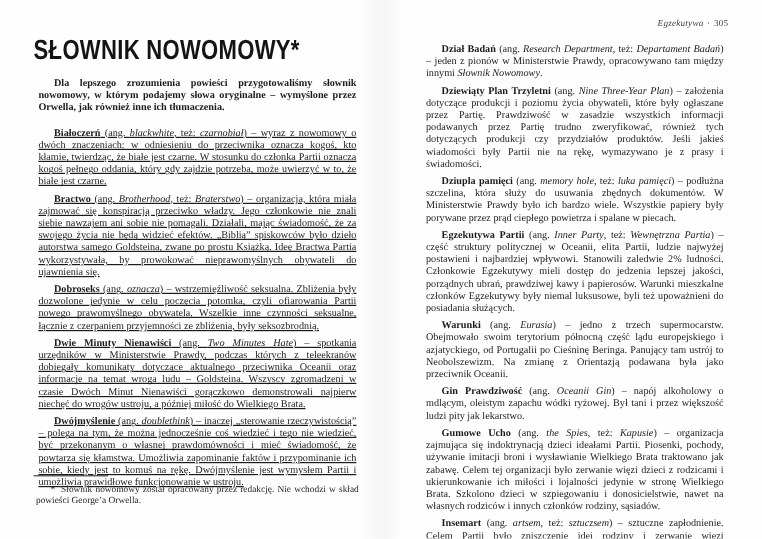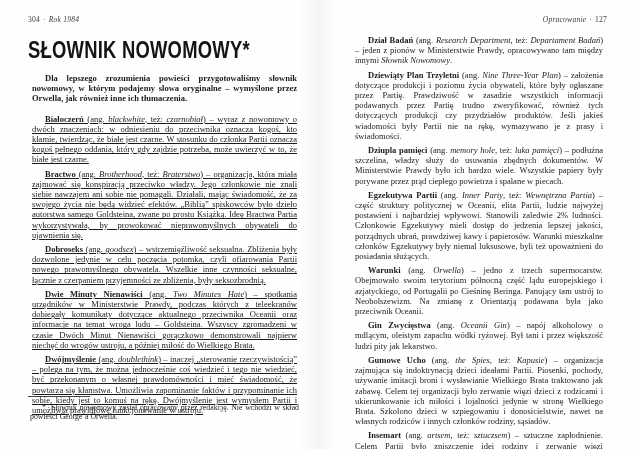--- a/index.html
+++ b/index.html
@@ -85,51 +85,48 @@
   }
   .fn-marker { margin-right: 5px; }
 </style>
 </head>
 <body>
 
 <div class="spread">
   <div class="gutter"></div>
 
   <div class="page left">
-    <div class="running-header left-h">
-      <span>304</span><span class="sep">·</span><span class="chap">Rok 1984</span>
-    </div>
 
     <h1 class="title">SŁOWNIK NOWOMOWY*</h1>
 
     <p class="intro entry">Dla lepszego zrozumienia powieści przygotowaliśmy słownik nowomowy, w którym podajemy słowa oryginalne – wymyślone przez Orwella, jak również inne ich tłumaczenia.</p>
 
     <div class="entries left-list">
         <p class="entry"><strong>Białoczerń</strong><span> (ang. </span><em>blackwhite</em><span>, też: </span><em>czarnobiał</em><span>) – wyraz z nowomowy o dwóch znaczeniach: w odniesieniu do przeciwnika oznacza kogoś, kto kłamie, twierdząc, że białe jest czarne. W stosunku do członka Partii oznacza kogoś pełnego oddania, który gdy zajdzie potrzeba, może uwierzyć w to, że białe jest czarne.</span></p>
         <p class="entry"><strong>Bractwo</strong><span> (ang. </span><em>Brotherhood</em><span>, też: </span><em>Braterstwo</em><span>) – organizacja, która miała zajmować się konspiracją przeciwko władzy. Jego członkowie nie znali siebie nawzajem ani sobie nie pomagali. Działali, mając świadomość, że za swojego życia nie będą widzieć efektów. „Biblią” spiskowców było dzieło autorstwa samego Goldsteina, zwane po prostu Książką. Ideę Bractwa Partia wykorzystywała, by prowokować nieprawomyślnych obywateli do ujawnienia się.</span></p>
-        <p class="entry"><strong>Dobroseks</strong><span> (ang. </span><em>goodsex</em><span>) – wstrzemięźliwość seksualna. Zbliżenia były dozwolone jedynie w celu poczęcia potomka, czyli ofiarowania Partii nowego prawomyślnego obywatela. Wszelkie inne czynności seksualne, łącznie z czerpaniem przyjemności ze zbliżenia, były seksozbrodnią.</span></p>
+        <p class="entry"><strong>Dobroseks</strong><span> (ang. </span><em>oznacza</em><span>) – wstrzemięźliwość seksualna. Zbliżenia były dozwolone jedynie w celu poczęcia potomka, czyli ofiarowania Partii nowego prawomyślnego obywatela. Wszelkie inne czynności seksualne, łącznie z czerpaniem przyjemności ze zbliżenia, były seksozbrodnią.</span></p>
         <p class="entry"><strong>Dwie Minuty Nienawiści</strong><span> (ang. </span><em>Two Minutes Hate</em><span>) – spotkania urzędników w Ministerstwie Prawdy, podczas których z teleekranów dobiegały komunikaty dotyczące aktualnego przeciwnika Oceanii oraz informacje na temat wroga ludu – Goldsteina. Wszyscy zgromadzeni w czasie Dwóch Minut Nienawiści gorączkowo demonstrowali najpierw niechęć do wrogów ustroju, a później miłość do Wielkiego Brata.</span></p>
         <p class="entry"><strong>Dwójmyślenie</strong><span> (ang. </span><em>doublethink</em><span>) – inaczej „sterowanie rzeczywistością” – polega na tym, że można jednocześnie coś wiedzieć i tego nie wiedzieć, być przekonanym o własnej prawdomówności i mieć świadomość, że powtarza się kłamstwa. Umożliwia zapominanie faktów i przypominanie ich sobie, kiedy jest to komuś na rękę. Dwójmyślenie jest wymysłem Partii i umożliwia prawidłowe funkcjonowanie w ustroju.</span></p>
       </div>
 
     <div class="footnote">
       <div class="footnote-rule"></div>
       <p class="fn-text"><span class="fn-marker">*</span><span>Słownik nowomowy został opracowany przez redakcję. Nie wchodzi w skład powieści George’a Orwella.</span></p>
     </div>
   </div>
 
   <div class="page right">
     <div class="running-header right-h">
-      <span class="chap">Opracowanie</span><span class="sep">·</span><span>127</span>
+      <span class="chap">Egzekutywa</span><span class="sep">·</span><span>305</span>
     </div>
 
     <div class="entries right-list">
         <p class="entry"><strong>Dział Badań</strong><span> (ang. </span><em>Research Department</em><span>, też: </span><em>Departament Badań</em><span>) – jeden z pionów w Ministerstwie Prawdy, opracowywano tam między innymi </span><em>Słownik Nowomowy</em><span>.</span></p>
         <p class="entry"><strong>Dziewiąty Plan Trzyletni</strong><span> (ang. </span><em>Nine Three-Year Plan</em><span>) – założenia dotyczące produkcji i poziomu życia obywateli, które były ogłaszane przez Partię. Prawdziwość w zasadzie wszystkich informacji podawanych przez Partię trudno zweryfikować, również tych dotyczących produkcji czy przydziałów produktów. Jeśli jakieś wiadomości były Partii nie na rękę, wymazywano je z prasy i świadomości.</span></p>
-        <p class="entry"><strong>Dziupla pamięci</strong><span> (ang. </span><em>memory hole</em><span>, też: </span><em>luka pamięci</em><span>) – podłużna szczelina, władzy służy do usuwania zbędnych dokumentów. W Ministerstwie Prawdy było ich bardzo wiele. Wszystkie papiery były porywane przez prąd ciepłego powietrza i spalane w piecach.</span></p>
+        <p class="entry"><strong>Dziupla pamięci</strong><span> (ang. </span><em>memory hole</em><span>, też: </span><em>luka pamięci</em><span>) – podłużna szczelina, która służy do usuwania zbędnych dokumentów. W Ministerstwie Prawdy było ich bardzo wiele. Wszystkie papiery były porywane przez prąd ciepłego powietrza i spalane w piecach.</span></p>
         <p class="entry"><strong>Egzekutywa Partii</strong><span> (ang. </span><em>Inner Party</em><span>, też: </span><em>Wewnętrzna Partia</em><span>) – część struktury politycznej w Oceanii, elita Partii, ludzie najwyżej postawieni i najbardziej wpływowi. Stanowili zaledwie 2% ludności. Członkowie Egzekutywy mieli dostęp do jedzenia lepszej jakości, porządnych ubrań, prawdziwej kawy i papierosów. Warunki mieszkalne członków Egzekutywy były niemal luksusowe, byli też upoważnieni do posiadania służących.</span></p>
-        <p class="entry"><strong>Warunki</strong><span> (ang. </span><em>Orwella</em><span>) – jedno z trzech supermocarstw. Obejmowało swoim terytorium północną część lądu europejskiego i azjatyckiego, od Portugalii po Cieśninę Beringa. Panujący tam ustrój to Neobolszewizm. Na zmianę z Orientazją podawana była jako przeciwnik Oceanii.</span></p>
-        <p class="entry"><strong>Gin Zwycięstwa</strong><span> (ang. </span><em>Oceanii Gin</em><span>) – napój alkoholowy o mdlącym, oleistym zapachu wódki ryżowej. Był tani i przez większość ludzi pity jak lekarstwo.</span></p>
+        <p class="entry"><strong>Warunki</strong><span> (ang. </span><em>Eurasia</em><span>) – jedno z trzech supermocarstw. Obejmowało swoim terytorium północną część lądu europejskiego i azjatyckiego, od Portugalii po Cieśninę Beringa. Panujący tam ustrój to Neobolszewizm. Na zmianę z Orientazją podawana była jako przeciwnik Oceanii.</span></p>
+        <p class="entry"><strong>Gin Prawdziwość</strong><span> (ang. </span><em>Oceanii Gin</em><span>) – napój alkoholowy o mdlącym, oleistym zapachu wódki ryżowej. Był tani i przez większość ludzi pity jak lekarstwo.</span></p>
         <p class="entry"><strong>Gumowe Ucho</strong><span> (ang. </span><em>the Spies</em><span>, też: </span><em>Kapusie</em><span>) – organizacja zajmująca się indoktrynacją dzieci ideałami Partii. Piosenki, pochody, używanie imitacji broni i wysławianie Wielkiego Brata traktowano jak zabawę. Celem tej organizacji było zerwanie więzi dzieci z rodzicami i ukierunkowanie ich miłości i lojalności jedynie w stronę Wielkiego Brata. Szkolono dzieci w szpiegowaniu i donosicielstwie, nawet na własnych rodziców i innych członków rodziny, sąsiadów.</span></p>
         <p class="entry"><strong>Insemart</strong><span> (ang. </span><em>artsem</em><span>, też: </span><em>sztuczsem</em><span>) – sztuczne zapłodnienie. Celem Partii było zniszczenie idei rodziny i zerwanie więzi międzyludzkich. Sztuczne zapłodnienie i późniejsze wychowywanie dzieci w domach dziecka miało być jednym ze środków do osiągnięcia tego celu.</span></p>
       </div>
   </div>
 </div>
 
 </body></html>

